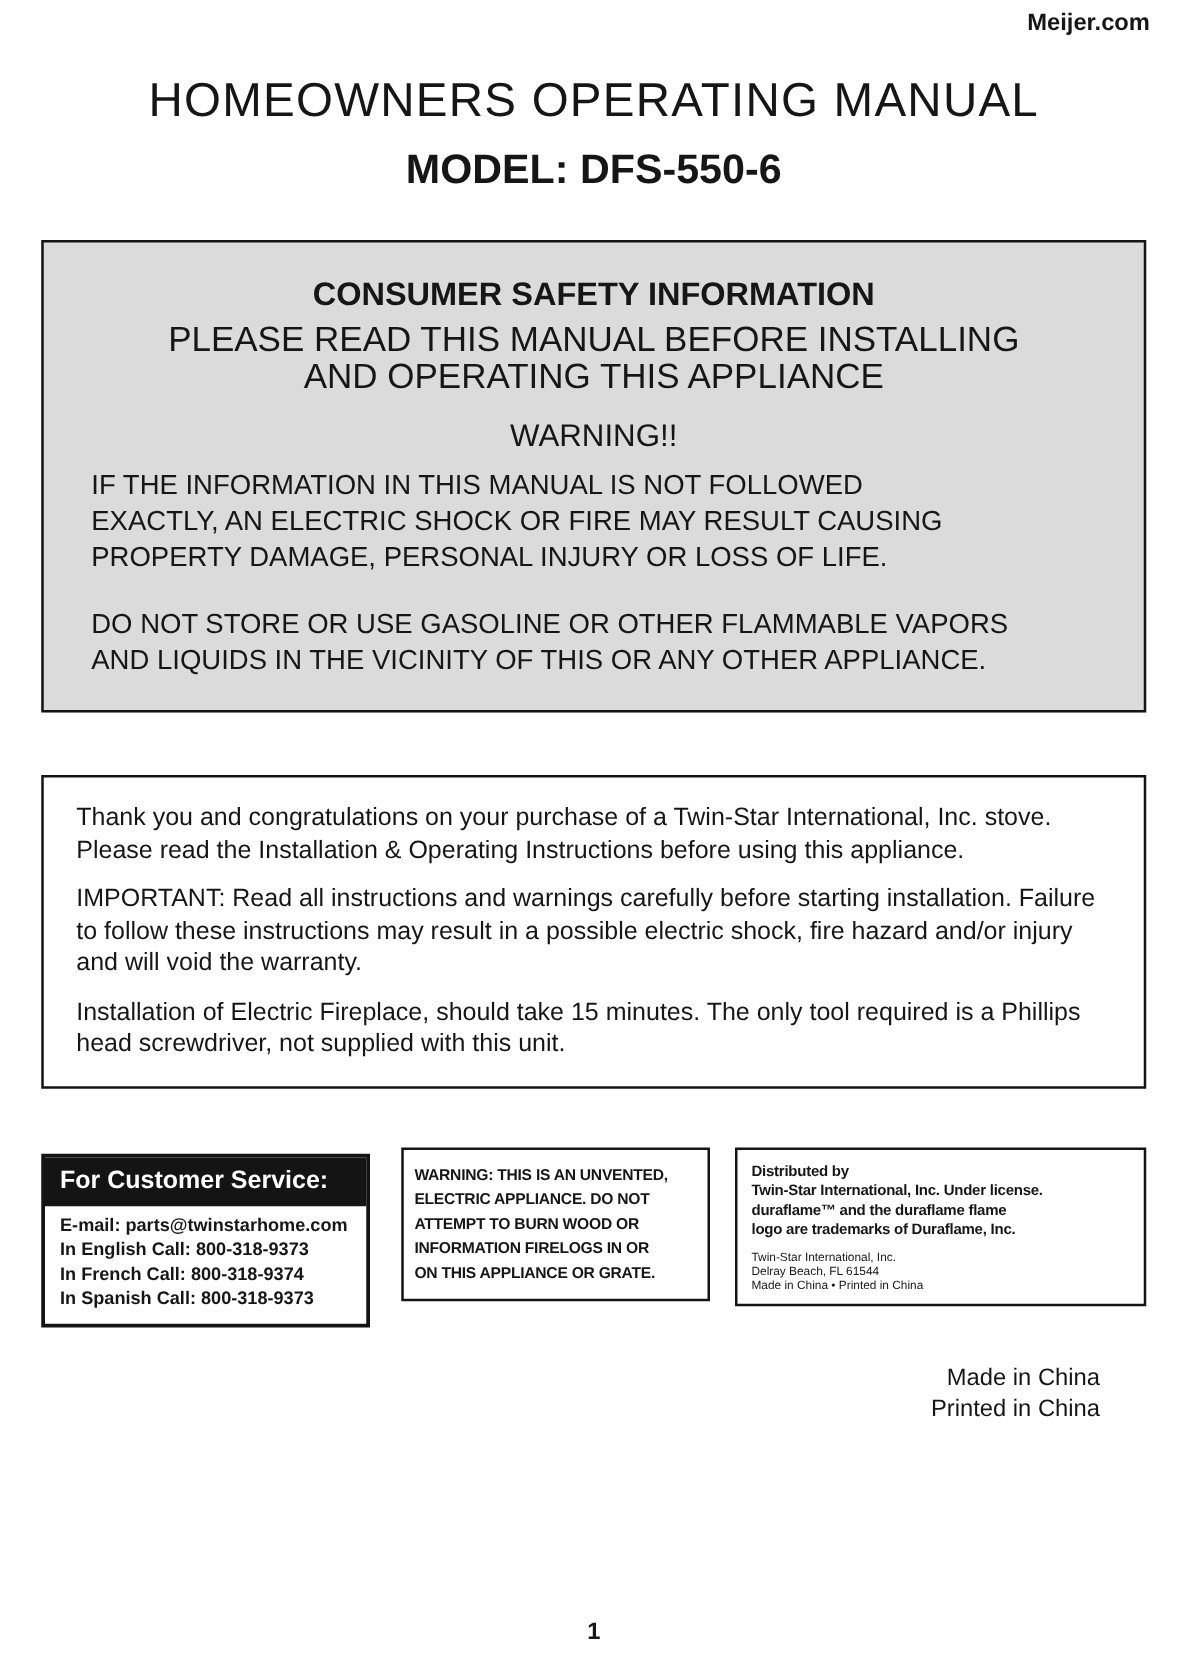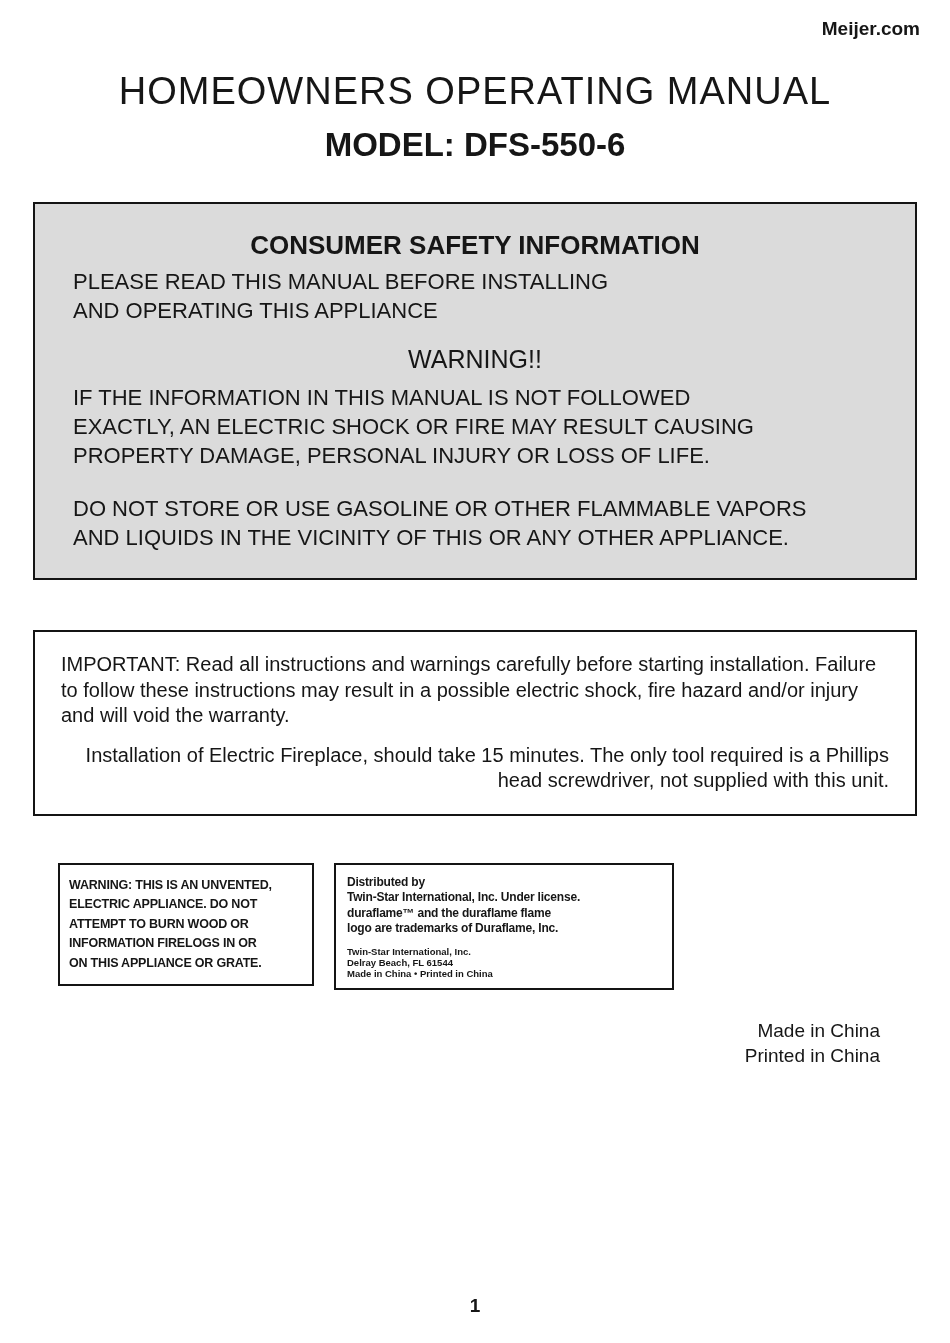--- a/index.html
+++ b/index.html
@@ -13,21 +13,20 @@
     color: #161616;
     position: relative;
     overflow: hidden;
   }
 
   .site-name {
     text-align: right;
     padding: 8px 30px 0 0;
     font-size: 19px;
     font-weight: bold;
-    margin-top: 10px;
   }
 
   
   .banner { margin: 6px 33px 0; background: #141414; border: 3px solid #141414; }
   .banner-title {
     color: #ffffff; text-align: center;
     font-size: 46px; font-weight: bold; letter-spacing: 7px;
     padding: 15px 0 13px; white-space: nowrap;
   }
   .banner-title span { display: inline-block; transform: scaleX(0.72); transform-origin: center; }
@@ -41,49 +40,49 @@
   .model { text-align: center; font-size: 33px; font-weight: bold; margin-top: 13px; }
 
   
   .safety-box {
     margin: 38px 33px 0;
     background: #dbdbdb;
     border: 2px solid #141414;
     padding: 26px 38px 26px;
   }
   .safety-title { text-align: center; font-size: 26px; font-weight: bold; margin-bottom: 6px; }
-  .safety-line { text-align: left; font-size: 22px; line-height: 29px; }
+  .safety-line { text-align: center; font-size: 28px; line-height: 29px; }
   .warning-title { text-align: center; font-size: 25px; font-weight: normal; margin: 20px 0 9px; }
   .warning-line { font-size: 22px; line-height: 29px; }
   .warning-para2 { margin-top: 24px; }
 
   
   .intro-box {
     margin: 50px 33px 0;
     border: 2px solid #141414;
     padding: 20px 26px;
   }
   .intro-para { font-size: 20px; line-height: 25.5px; margin-bottom: 14px; }
-  .intro-para:last-child { margin-bottom: 0; text-align: right; }
+  .intro-para:last-child { margin-bottom: 0; }
 
   
   .bottom-row { margin: 47px 33px 0; display: flex; align-items: flex-start; }
 
   .cs-box { width: 272px; border: 3px solid #141414; margin-top: 5px; background: #fff; }
   .cs-header { background: #141414; color: #ffffff; font-weight: bold; font-size: 20px; padding: 7px 12px 9px; }
   .cs-body { padding: 7px 12px 9px; }
   .cs-line { font-size: 14.5px; font-weight: bold; line-height: 19.5px; white-space: nowrap; }
 
   .unvented-box { width: 256px; margin-left: 25px; border: 2px solid #141414; padding: 11px 9px; background: #fff; }
   .unvented-line { font-size: 12.5px; font-weight: bold; line-height: 19.5px; letter-spacing: -0.2px; }
 
   .dist-box { width: 340px; margin-left: 20px; border: 2px solid #141414; padding: 10px 11px 9px; background: #fff; }
   .dist-line { font-size: 12px; font-weight: bold; line-height: 15.5px; letter-spacing: -0.2px; }
   .dist-small { margin-top: 9px; }
-  .dist-small-line { font-size: 9.5px; font-weight: bold; line-height: 11px; }
+  .dist-small-line { font-size: 9.5px; font-weight: normal; line-height: 11px; }
 
   .made-in { text-align: right; margin: 28px 70px 0 0; font-size: 19px; line-height: 25px; }
 
   .page-number {
     position: absolute; bottom: 26px; left: 0; right: 0;
     text-align: center; font-size: 19px; font-weight: bold;
   }
 </style>
 </head>
 <body>
@@ -106,26 +105,36 @@
       <div class="warning-line">EXACTLY, AN ELECTRIC SHOCK OR FIRE MAY RESULT CAUSING</div>
       <div class="warning-line">PROPERTY DAMAGE, PERSONAL INJURY OR LOSS OF LIFE.</div>
     </div>
     <div class="warning-para warning-para2">
       <div class="warning-line">DO NOT STORE OR USE GASOLINE OR OTHER FLAMMABLE VAPORS</div>
       <div class="warning-line">AND LIQUIDS IN THE VICINITY OF THIS OR ANY OTHER APPLIANCE.</div>
     </div>
   </div>
 
   <div class="intro-box">
+    <div class="intro-para">Thank you and congratulations on your purchase of a Twin-Star International, Inc. stove. Please read the Installation &amp; Operating Instructions before using this appliance.</div>
     <div class="intro-para">IMPORTANT:  Read all instructions and warnings carefully before starting installation. Failure to follow these instructions may result in a possible electric shock, fire hazard and/or injury and will void the warranty.</div>
     <div class="intro-para">Installation of Electric Fireplace, should take 15 minutes. The only tool required is a Phillips head screwdriver, not supplied with this unit.</div>
   </div>
 
   <div class="bottom-row">
 
+    <div class="cs-box">
+      <div class="cs-header">For Customer Service:</div>
+      <div class="cs-body">
+        <div class="cs-line">E-mail: parts@twinstarhome.com</div>
+        <div class="cs-line">In English Call: 800-318-9373</div>
+        <div class="cs-line">In French Call: 800-318-9374</div>
+        <div class="cs-line">In Spanish Call: 800-318-9373</div>
+      </div>
+    </div>
 
     <div class="unvented-box">
       <div class="unvented-line">WARNING: THIS IS AN UNVENTED,</div>
       <div class="unvented-line">ELECTRIC APPLIANCE. DO NOT</div>
       <div class="unvented-line">ATTEMPT TO BURN WOOD OR</div>
       <div class="unvented-line">INFORMATION FIRELOGS IN OR</div>
       <div class="unvented-line">ON THIS APPLIANCE OR GRATE.</div>
     </div>
 
     <div class="dist-box">

